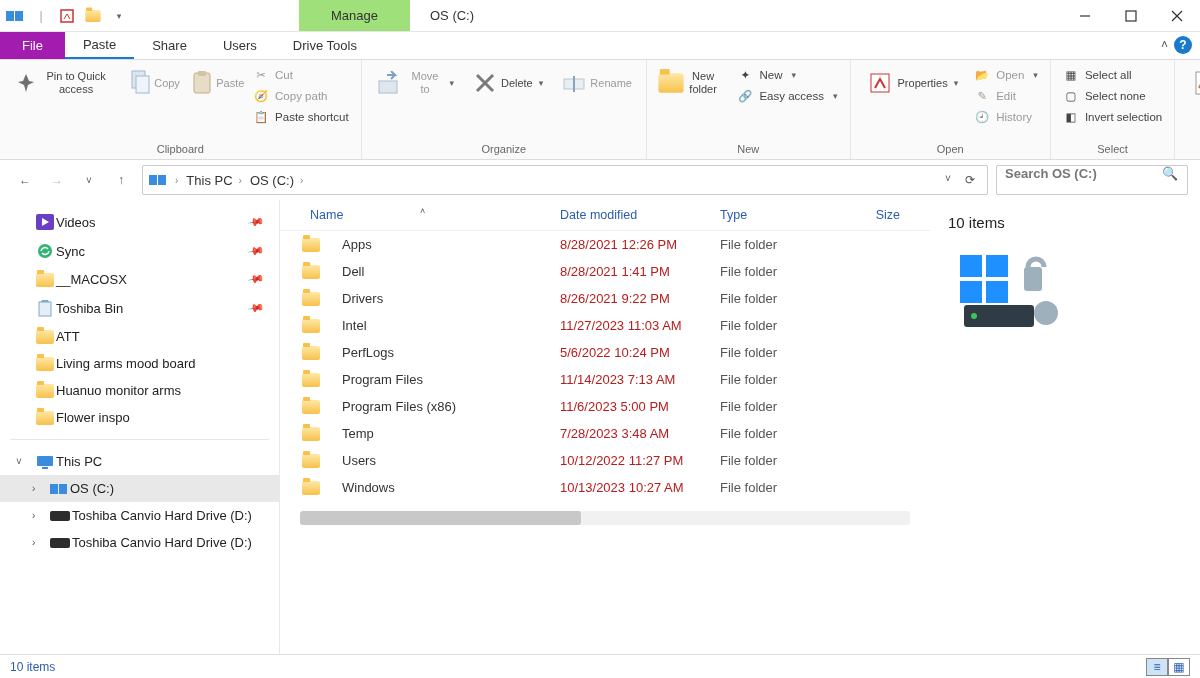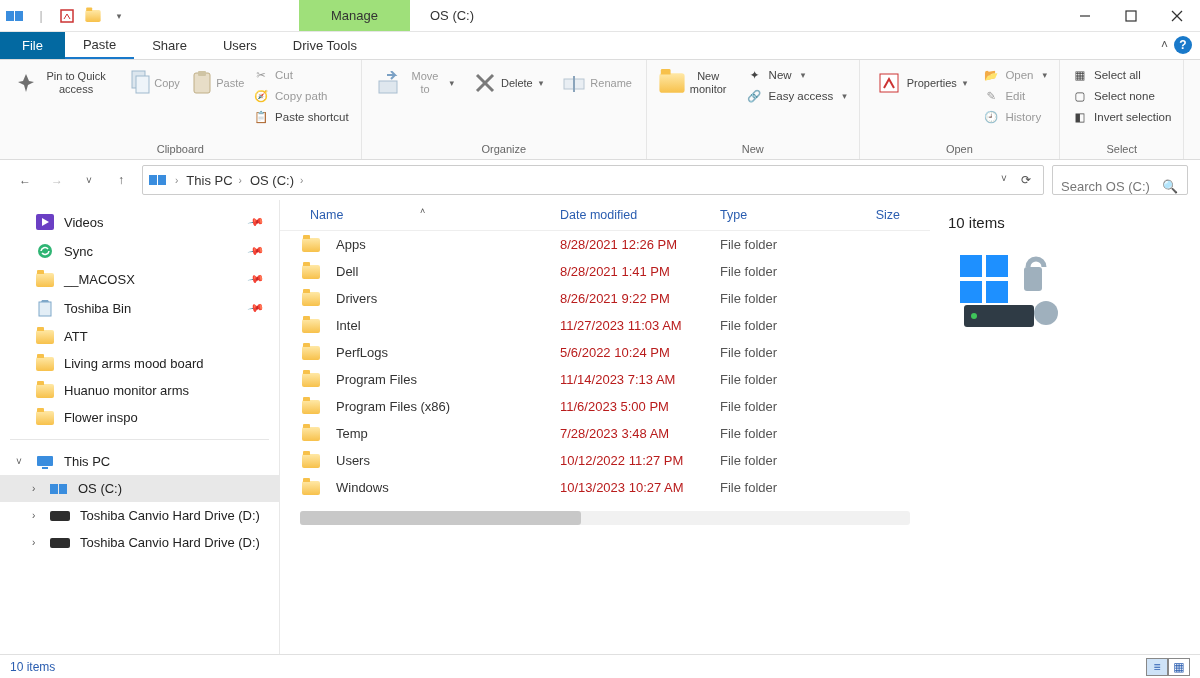--- a/index.html
+++ b/index.html
@@ -11,21 +11,21 @@
   .qat-btn { width: 22px; height: 22px; display:flex; align-items:center; justify-content:center; }
   .titlebar .ctx-tab { background: #9fe07a; color: #333; display: flex; align-items: center; justify-content: center; padding: 0 32px; font-size: 13px; margin-left: 165px;}
   .titlebar .win-title { flex: 1; display: flex; align-items: center; padding-left: 20px; font-size: 13px; color:#333;}
   .win-controls { display: flex; }
   .win-btn { width: 46px; display: flex; align-items: center; justify-content: center; color:#333; }
   .win-btn svg { width: 12px; height: 12px; }
 
   
   .menutabs { height: 28px; display:flex; align-items: stretch; border-bottom: 1px solid #dcdcdc; position:relative;}
   .menutabs .tab { padding: 0 18px; display:flex; align-items:center; font-size:13px; color:#333; }
-  .menutabs .tab.file { background:#0369a1; color:#fff; padding:0 22px;}
+  .menutabs .tab.file { background:#a21caf; color:#fff; padding:0 22px;}
   .menutabs .tab.active { border-bottom:2px solid #1979ca; }
   .menutabs .help { position:absolute; right:8px; top:4px; width:18px; height:18px; border-radius:50%; background:#1979ca; color:#fff; display:flex; align-items:center; justify-content:center; font-size:12px; font-weight:bold;}
   .menutabs .collapse { position:absolute; right:32px; top:6px; color:#555; }
 
   
   .ribbon { height: 100px; border-bottom:1px solid #dcdcdc; display:flex; background:#fafafa; }
   .rgroup { display:flex; flex-direction:column; align-items:center; border-right:1px solid #e6e6e6; padding: 4px 8px 0 8px; }
   .rgroup-body { display:flex; align-items:flex-start; gap:6px; flex:1; }
   .rgroup-label { font-size:11px; color:#666; padding:2px 0 4px; }
   .rbtn-lg { display:flex; flex-direction:row; align-items:center; justify-content:flex-start; padding:4px 6px; gap:3px; color:#444; min-width:44px; text-align:center;}
@@ -39,47 +39,47 @@
   .caret-dn::after{content:"▾"; font-size:9px; margin-left:3px; color:#666;}
 
   
   .navbar { height: 40px; display:flex; align-items:center; gap:8px; padding:0 12px; }
   .nav-arrows{ display:flex; gap:14px; align-items:center; color:#555; padding:0 4px;}
   .nav-arrows .nbtn{ width:18px; height:18px; display:flex; align-items:center; justify-content:center;}
   .addressbar { flex:1; height:30px; border:1px solid #ccc; border-radius:2px; display:flex; align-items:center; padding:0 6px; gap:8px; }
   .crumb { display:flex; align-items:center; gap:6px; color:#333; font-size:13px;}
   .crumb .sep{ color:#888; font-size:10px; }
   .addr-tools{ margin-left:auto; display:flex; gap:14px; color:#555; padding-right:6px;}
-  .searchbox{ width:136px; height:30px; border:1px solid #ccc; border-radius:2px; display:flex; align-items:flex-end; padding:0 8px; color:#777; font-size:13px; justify-content:space-between;}
+  .searchbox{ width:192px; height:30px; border:1px solid #ccc; border-radius:2px; display:flex; align-items:flex-start; padding:0 8px; color:#777; font-size:13px; justify-content:space-between;font-weight:bold;}
 
   
   .body { display:flex; height: calc(678px - 32px - 28px - 100px - 40px - 24px); }
   .sidebar { width:280px; border-right:1px solid #e8e8e8; overflow:hidden; padding-top:8px; position:relative;}
-  .tree-item{ display:flex; align-items:center; gap:10px; padding:6px 10px 6px 36px; font-size:13px; color:#222; position:relative;}
+  .tree-item{ display:flex; align-items:center; gap:2px; padding:6px 10px 6px 36px; font-size:13px; color:#222; position:relative;}
   .tree-item .pin{ position:absolute; right:16px; color:#777; font-size:11px; transform:rotate(35deg);}
   .tree-sep{ height:1px; background:#e6e6e6; margin:8px 10px;}
   .tree-item.indent1{ padding-left:50px;}
   .tree-item.selected{ background:#e8e8e8;}
   .tree-expander{ position:absolute; left:16px; color:#555; font-size:10px;}
   .tree-item.device .tree-expander{ left:32px; }
   .ic-folder{ width:18px; height:14px; background:linear-gradient(#ffe8a6,#f7c14b); border-radius:2px; position:relative; display:inline-block;}
   .ic-folder::before{content:""; position:absolute; top:-3px; left:1px; width:7px; height:4px; background:#f7c14b; border-radius:1px 1px 0 0;}
 
   
   .content{ flex:1; display:flex; }
   .listpane{ flex:1; display:flex; flex-direction:column; }
   .columns{ display:flex; border-bottom:1px solid #eee; padding:8px 0; font-size:12.5px; color:#2a5db0; }
   .col-name{ width:280px; padding-left:30px; position:relative;}
   .col-name .sort{ position:absolute; left:140px; top:-2px; font-size:9px; color:#555;}
   .col-date{ width:160px;}
   .col-type{ width:130px;}
   .col-size{ width:60px; text-align:right; padding-right:10px;}
   .rows{ overflow:auto;}
   .row{ display:flex; align-items:center; padding:6px 0; font-size:13px; color:#333;}
-  .row .c-name{ width:280px; padding-left:22px; display:flex; align-items:center; gap:16px;}
+  .row .c-name{ width:280px; padding-left:22px; display:flex; align-items:center; gap:22px;}
   .row .c-date{ width:160px; color:#b91c1c;}
   .row .c-type{ width:130px; color:#555;}
   .row .c-size{ width:60px;}
   .hscroll{ height:14px; margin:10px 20px 0 20px; background:#f1f1f1; border-radius:3px; position:relative;}
   .hscroll::before{content:""; position:absolute; left:0; top:0; width:46%; height:100%; background:#c8c8c8; border-radius:3px;}
 
   .details{ width:270px; padding:14px 10px 0 18px; }
   .details .count{ font-size:15px; color:#222; margin-bottom:16px;}
   .drive-art{ width:110px; height:90px; position:relative; margin-left:6px;}
 
@@ -225,21 +225,21 @@
     </div>
     <div class="rgroup-label">Organize</div>
   </div>
 
   <div class="rgroup">
     <div class="rgroup-body">
       <div class="rbtn-lg">
         <div class="ic">
             <span class="ic-folder" style="transform:scale(1.4)"></span>
           </div>
-        <span>New monitor</span>
+        <span>New folder</span>
       </div>
       <div class="rbtn-stack">
         <div class="rbtn-sm caret-dn">
             <span class="ic-sm">✦</span>
             <span>New</span>
           </div>
         <div class="rbtn-sm caret-dn">
             <span class="ic-sm">🔗</span>
             <span>Easy access</span>
           </div>

